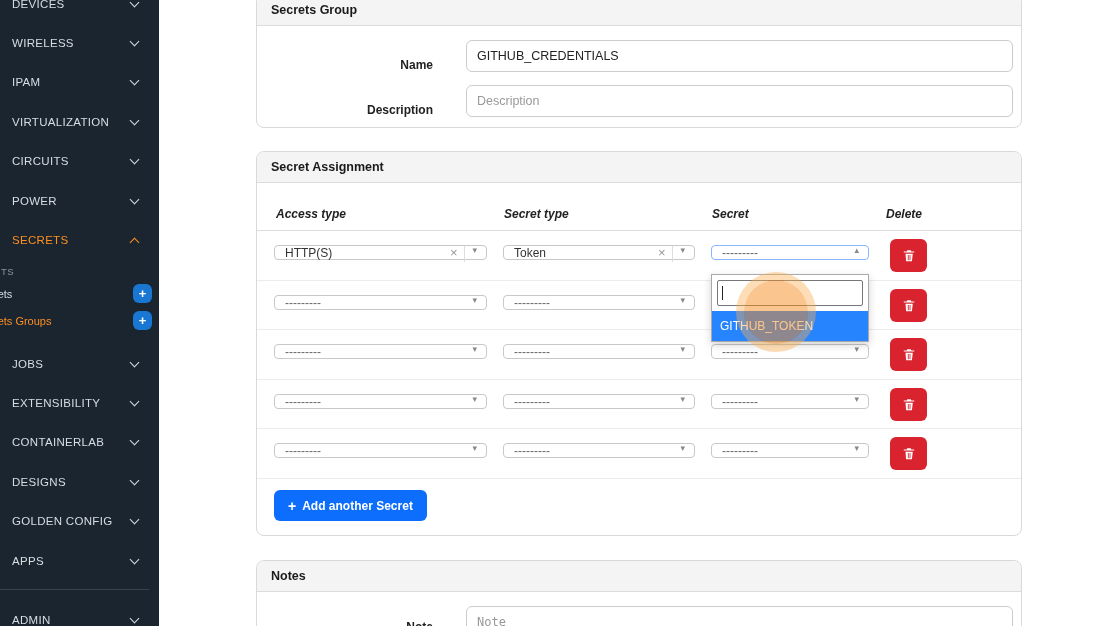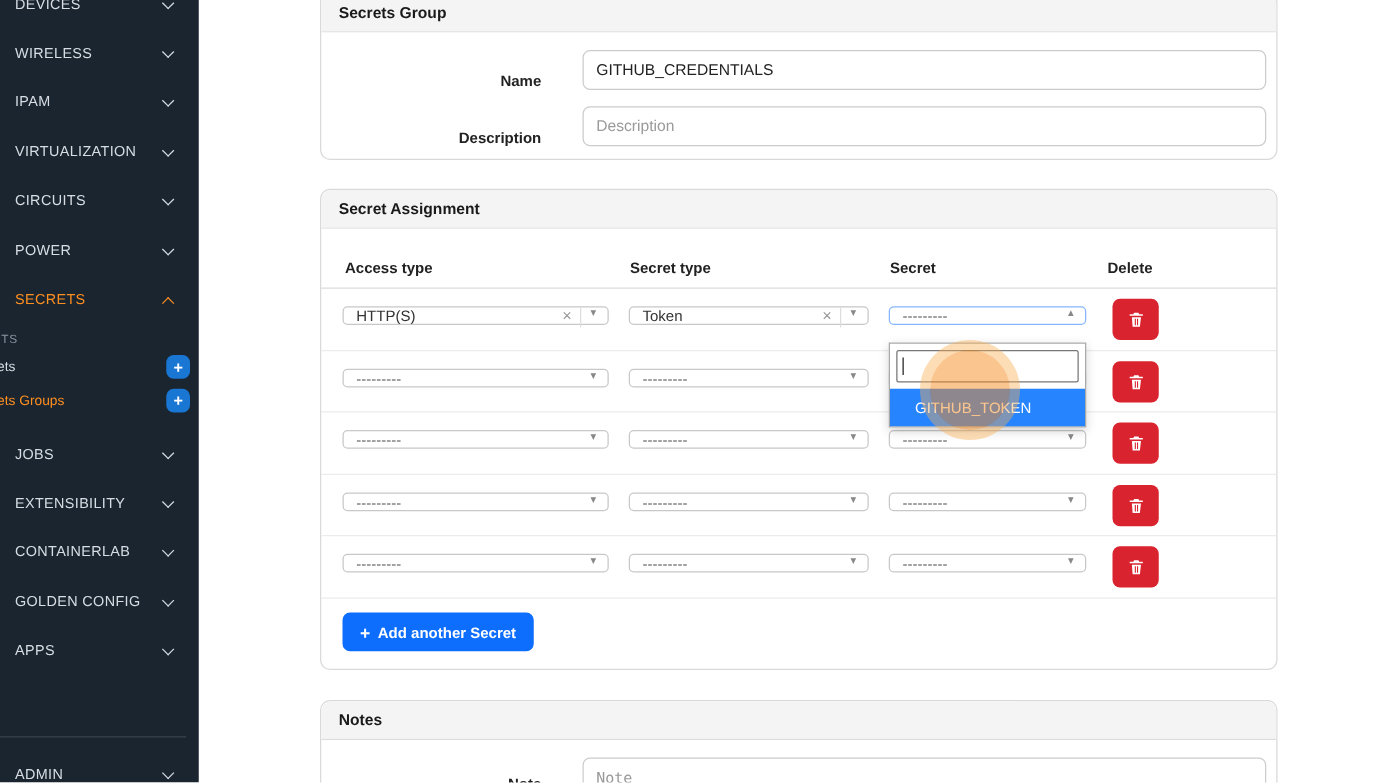--- a/index.html
+++ b/index.html
@@ -34,38 +34,38 @@
   .field-row { display:flex; align-items:flex-end; margin-bottom:13px; }
   .field-row.top { align-items:flex-start; }
   .field-label { width:176px; text-align:right; font-weight:bold; font-size:12px; color:#222; flex-shrink:0; margin-right:33px; }
   .field-row.top .field-label { padding-top:14px; }
   input.text { flex:1; height:32px; border:1px solid #ccc; border-radius:6px; padding:0 10px; font-size:12.5px; font-family:"Liberation Sans",sans-serif; color:#222; outline:none; }
   input.text::placeholder { color:#9a9a9a; }
   textarea.note { flex:1; height:70px; border:1px solid #ccc; border-radius:6px; padding:8px 10px; font-size:12px; font-family:"DejaVu Sans Mono",monospace; color:#222; resize:none; outline:none; }
   textarea.note::placeholder { color:#999; }
 
   
-  .thead { position:relative; height:48px; border-bottom:1px solid #dcdcdc; }
+  .thead { position:relative; height:48px; border-bottom:1px solid #dcdcdc;font-style:italic; }
   .th { position:absolute; bottom:9px; font-weight:bold; font-size:12px; color:#222; }
   .th.c1 { left:19px; } .th.c2 { left:247px; } .th.c3 { left:455px; } .th.c4 { left:629px; }
   .trow { position:relative; height:49.5px; border-bottom:1px solid #ececec; }
   .select { position:absolute; top:14px; height:15px; border:1px solid #c8c8c8; border-radius:4px; background:#fff; display:flex; align-items:flex-start; padding:0 9px 0 10px; font-size:12px; color:#333; cursor:pointer; }
   .select.c1 { left:17px; width:213px; }
   .select.c2 { left:246px; width:192px; }
   .select.c3 { left:454px; width:158px; }
   .select.open { border-color:#86b7fe; }
   .select .val { flex:1; white-space:nowrap; overflow:hidden; }
   .val.dashes { color:#666; }
   .clear-x { color:#999; font-size:13px; margin-right:7px; line-height:1; }
   .sel-sep { width:1px; height:16px; background:#ddd; margin-right:7px; }
   .caret { color:#888; font-size:9px; line-height:1; }
   .dropdown { position:absolute; top:28px; left:-1px; width:158px; background:#fff; border:1px solid #a9a9a9; box-shadow:0 3px 8px rgba(0,0,0,.18); z-index:15; }
   .dd-search { margin:5px; height:26px; border:1px solid #777; border-radius:2px; background:#fff; display:flex; align-items:center; padding-left:4px; }
   .txt-cursor { width:1px; height:14px; background:#222; }
-  .dd-option { height:30px; background:#2684ff; color:#fff; display:flex; align-items:center; padding-left:20px; font-size:12px; cursor:pointer; }
+  .dd-option { height:30px; background:#2684ff; color:#fff; display:flex; align-items:center; padding-left:8px; font-size:12px; cursor:pointer; }
 
   .del-btn { position:absolute; left:633px; top:8px; width:37px; height:33px; background:#d9232e; border:none; border-radius:6px; display:flex; align-items:center; justify-content:center; cursor:pointer; }
   .add-secret { position:absolute; left:17px; top:338px; height:31px; background:#0d6efd; border:none; border-radius:6px; color:#fff; font-weight:bold; font-size:12px; font-family:"Liberation Sans",sans-serif; display:flex; align-items:center; gap:6px; padding:0 14px; cursor:pointer; }
   .add-secret .plus { font-size:14px; font-weight:bold; }
 
   
   .click-highlight { position:absolute; left:744px; top:280px; width:64px; height:64px; border-radius:50%; background:rgba(246,140,30,.5); box-shadow:0 0 0 8px rgba(250,175,80,.42); z-index:30; pointer-events:none; }
 </style>
 </head>
 <body>
@@ -122,20 +122,24 @@
     <div class="nav-item">
         <span>JOBS</span>
         <span class="chev"></span>
       </div>
     <div class="nav-item">
         <span>EXTENSIBILITY</span>
         <span class="chev"></span>
       </div>
     <div class="nav-item">
         <span>CONTAINERLAB</span>
+        <span class="chev"></span>
+      </div>
+    <div class="nav-item">
+        <span>DESIGNS</span>
         <span class="chev"></span>
       </div>
     <div class="nav-item">
         <span>GOLDEN CONFIG</span>
         <span class="chev"></span>
       </div>
     <div class="nav-item">
         <span>APPS</span>
         <span class="chev"></span>
       </div>

